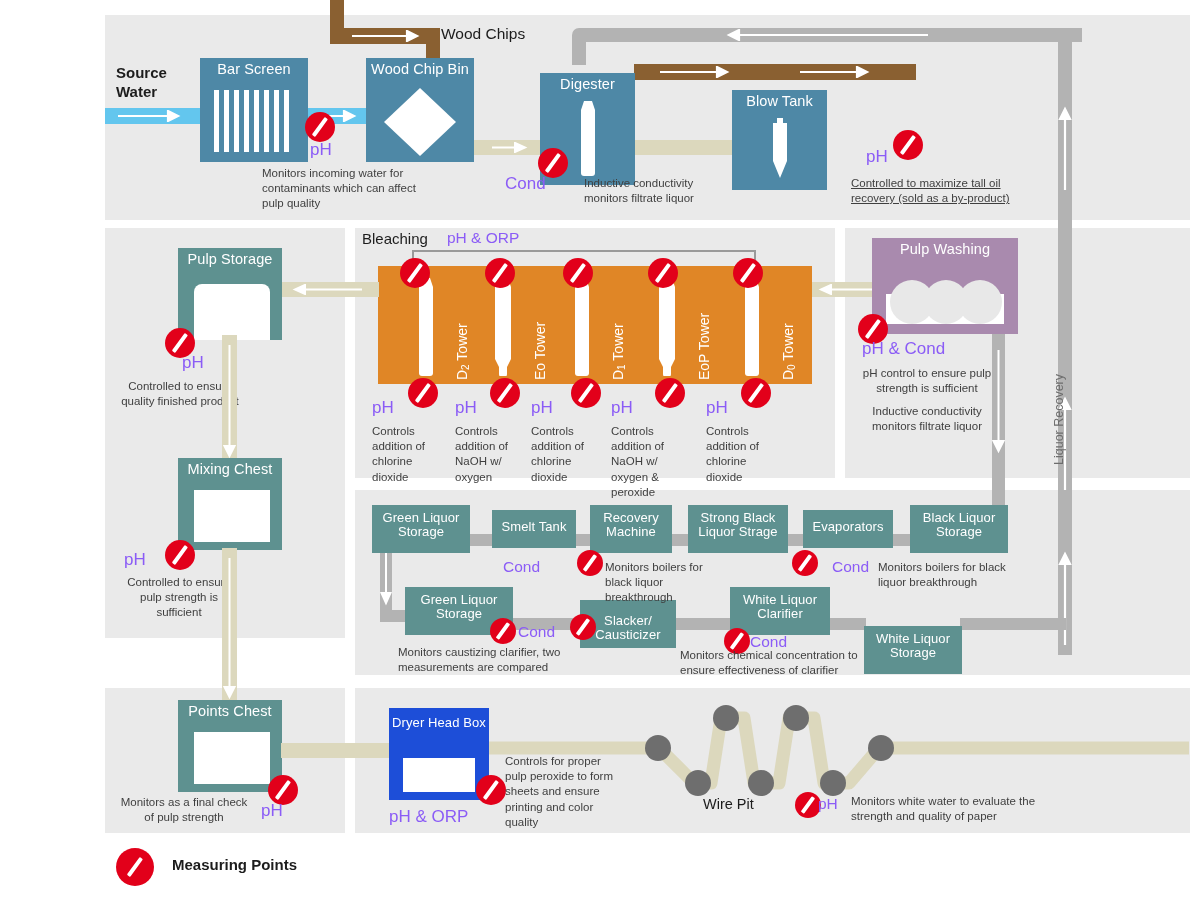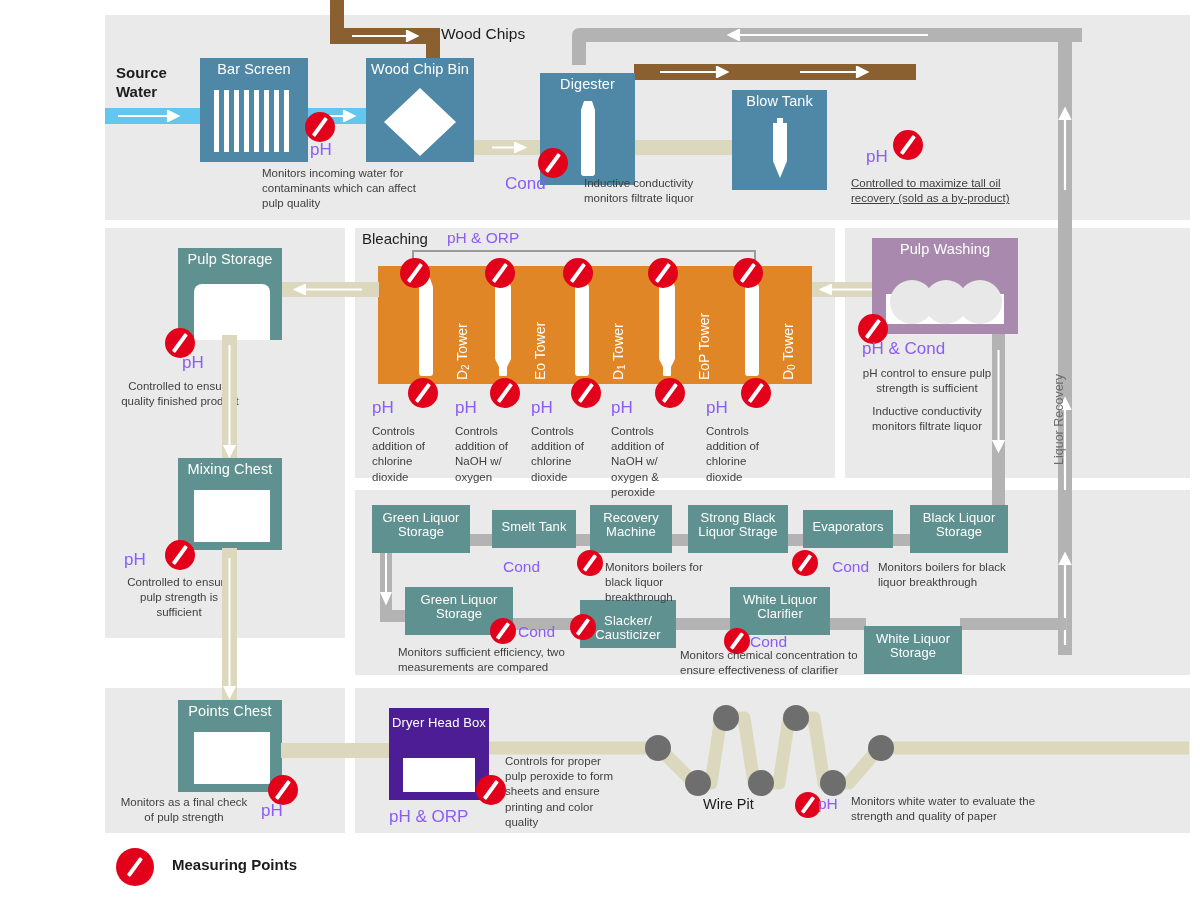--- a/index.html
+++ b/index.html
@@ -7,21 +7,21 @@
   #stage{position:relative;width:1200px;height:784px;border-radius:18px;}
 
   .panel{position:absolute;background:#eaeaea;}
   .box{position:absolute;box-sizing:border-box;display:block;}
   .box .cap{position:absolute;left:0;right:0;top:4px;text-align:center;color:#ffffff;font-size:14.5px;line-height:1.05;letter-spacing:.1px;}
   .box .cap.sm{font-size:13px;}
   .blue{background:#4e88a6;}
   .teal{background:#5e9190;}
   .purple{background:#a98aae;}
   .orange{background:#e08626;}
-  .orangeb{background:#4c1d95;}
+  .orangeb{background:#1d4ed8;}
 
   .glyph{position:absolute;background:#ffffff;}
   .gl-round{border-radius:6px;}
 
   
   .pipe{position:absolute;}
   .p-blue{background:#63c6ee;}
   .p-brown{background:#8a6031;}
   .p-gray{background:#b3b3b3;}
   .p-khaki{background:#dcd8bd;}
@@ -348,21 +348,21 @@
   <div class="dot s" style="left:577px;top:550px;"></div>
   <div class="meas sm" style="left:503px;top:558px;">Cond</div>
   <div class="lbl" style="left:605px;top:560px;width:125px;">Monitors boilers for black liquor breakthrough</div>
 
   <div class="dot s" style="left:792px;top:550px;"></div>
   <div class="meas sm" style="left:832px;top:558px;">Cond</div>
   <div class="lbl" style="left:878px;top:560px;width:136px;">Monitors boilers for black liquor breakthrough</div>
 
   <div class="dot s" style="left:490px;top:618px;"></div>
   <div class="meas sm" style="left:518px;top:623px;">Cond</div>
-  <div class="lbl" style="left:398px;top:645px;width:180px;">Monitors sufficient efficiency, two measurements are compared</div>
+  <div class="lbl" style="left:398px;top:645px;width:180px;">Monitors caustizing clarifier, two measurements are compared</div>
 
   <div class="dot s" style="left:570px;top:614px;"></div>
 
   <div class="dot s" style="left:724px;top:628px;"></div>
   <div class="meas sm" style="left:750px;top:633px;">Cond</div>
   <div class="lbl" style="left:680px;top:648px;width:180px;">Monitors chemical concentration to ensure effectiveness of clarifier</div>
 
   <div class="box orangeb" style="left:389px;top:708px;width:100px;height:92px;">
     <div class="cap sm" style="top:8px;line-height:1.15;">Dryer Head Box</div>
     <div class="glyph" style="left:14px;top:50px;width:72px;height:34px;"></div>

